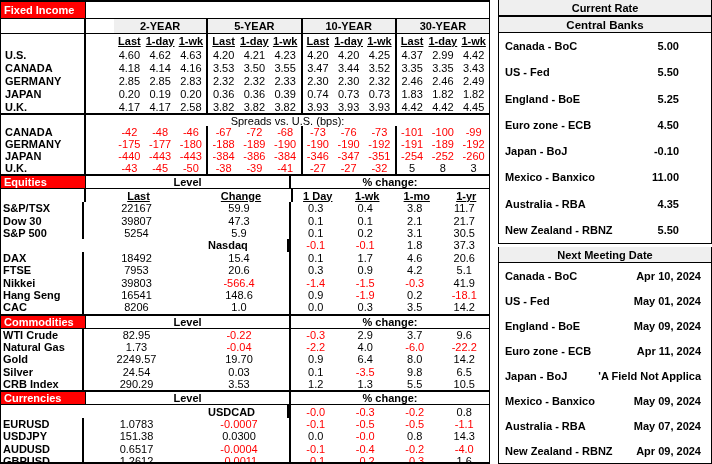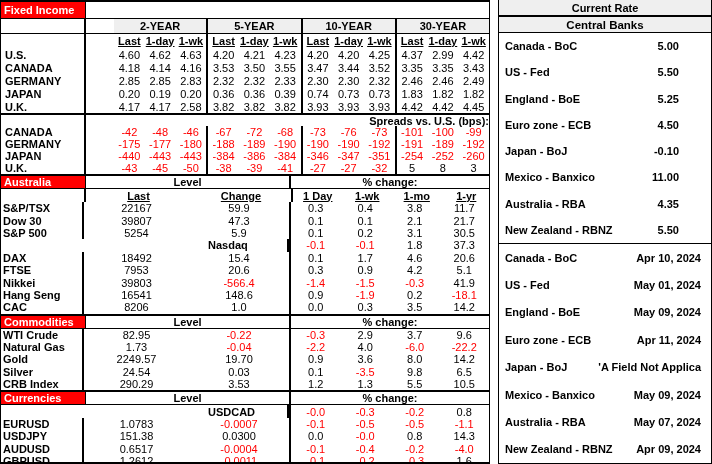--- a/index.html
+++ b/index.html
@@ -39,21 +39,21 @@
   .group-row { height: 15px; border-bottom: 1px solid #000; }
   .fi-groups { flex: 1; display: flex; height: 100%; padding-left: 28px; }
   .fi-group { flex: 1; display: flex; height: 100%; align-items: center; }
   .fi-group + .fi-group { border-left: 2px solid #000; }
   .ghead { justify-content: center; font-weight: bold; background: #efefef; }
   .fi-cell { flex: 1; text-align: center; white-space: nowrap; }
 
   .subhead-row { height: 14px; }
   .fi-row { height: 13px; }
   .spreads-title-row { height: 13px; border-top: 2px solid #000; }
-  .spreads-title { flex: 1; text-align: right; font-weight: bold; }
+  .spreads-title { flex: 1; text-align: center; font-weight: normal; }
   .spread-row { height: 12px; }
 
   .sec-header { height: 15px; border-top: 2px solid #000; border-bottom: 1px solid #000; }
   .sec-level { width: 205px; flex: none; height:100%; display:flex; align-items:center; justify-content:center;
                font-weight: bold; border-right: 2px solid #000; }
   .sec-pct { flex: 1; height:100%; display:flex; align-items:center; justify-content:center; font-weight: bold; }
   .mk-subhead { height: 13px; }
   .mk-row { height: 12.4px; justify-content: flex-end; }
   .mk-level { width: 205px; flex: none; display: flex; height: 100%; align-items: center; }
   .mk-last { flex: 105; text-align: center; }
@@ -359,21 +359,21 @@
               <div class="fi-cell">5</div>
               <div class="fi-cell">8</div>
               <div class="fi-cell">3</div>
             </div>
           </div>
         </div>
       </div>
 
     <div id="market-sections">
         <div class="row sec-header">
-          <div class="red-cell">Australia</div>
+          <div class="red-cell">Equities</div>
           <div class="sec-level">Level</div>
           <div class="sec-pct">% change:</div>
         </div>
         <div class="row mk-subhead">
           <div class="label-col"></div>
           <div class="mk-level">
             <div class="mk-last b u">Last</div>
             <div class="mk-change b u">Change</div>
           </div>
           <div class="mk-pct">
@@ -528,21 +528,21 @@
           </div>
         </div>
         <div class="row mk-row">
           <div class="label-col">Gold</div>
           <div class="mk-level">
             <div class="mk-last">2249.57</div>
             <div class="mk-change">19.70</div>
           </div>
           <div class="mk-pct">
             <div class="mk-pct-cell">0.9</div>
-            <div class="mk-pct-cell">3.6</div>
+            <div class="mk-pct-cell">6.4</div>
             <div class="mk-pct-cell">8.0</div>
             <div class="mk-pct-cell">14.2</div>
           </div>
         </div>
         <div class="row mk-row">
           <div class="label-col">Silver</div>
           <div class="mk-level">
             <div class="mk-last">24.54</div>
             <div class="mk-change">0.03</div>
           </div>
@@ -665,20 +665,21 @@
         </div>
         <div class="cb-row">
           <div>Australia - RBA</div>
           <div>4.35</div>
         </div>
         <div class="cb-row">
           <div>New Zealand - RBNZ</div>
           <div>5.50</div>
         </div>
       </div>
+    <div class="cb-box cb-sub cb-meet-header">Next Meeting Date</div>
     <div class="cb-box cb-meetings" id="cb-meetings">
         <div class="cb-row">
           <div>Canada - BoC</div>
           <div>Apr 10, 2024</div>
         </div>
         <div class="cb-row">
           <div>US - Fed</div>
           <div>May 01, 2024</div>
         </div>
         <div class="cb-row">

